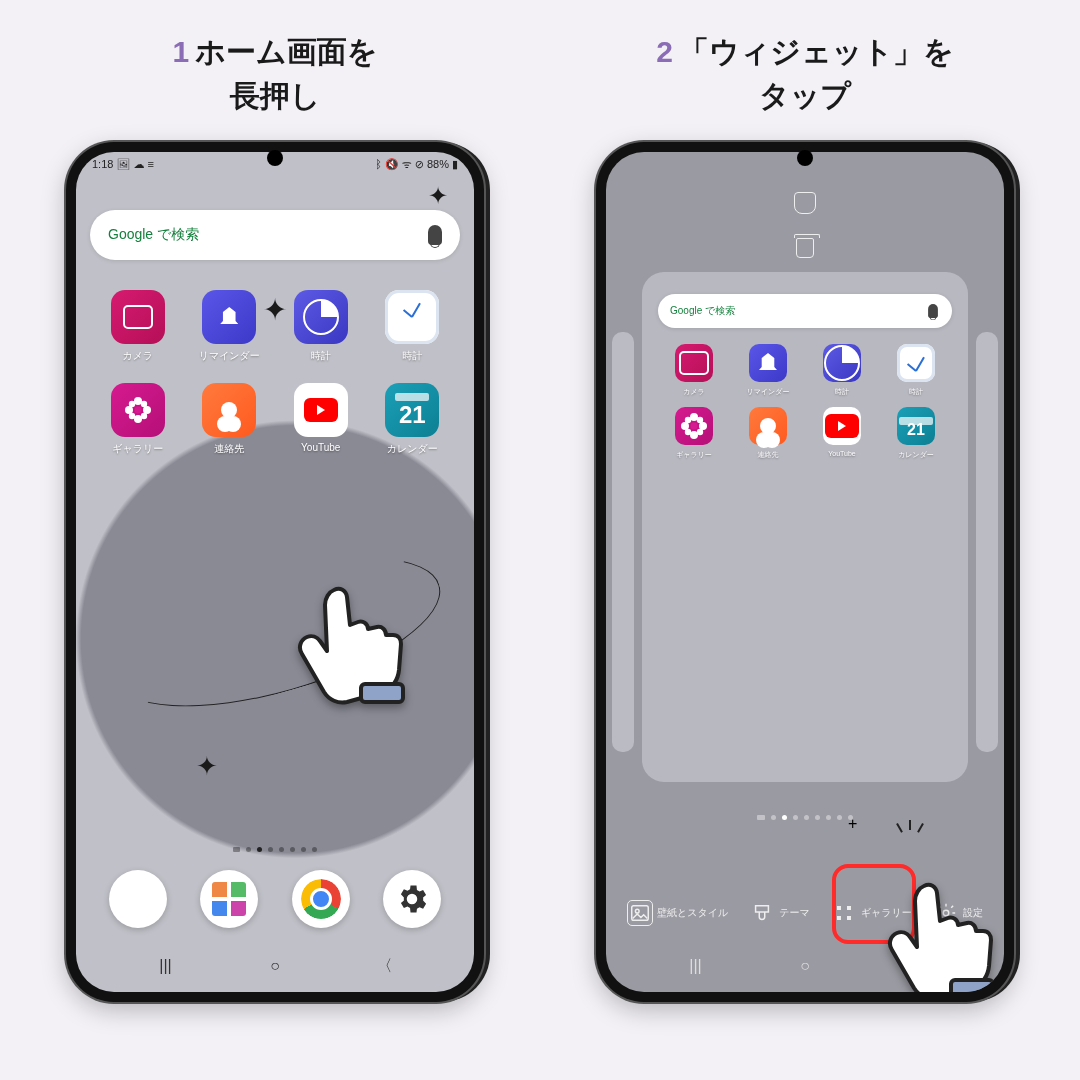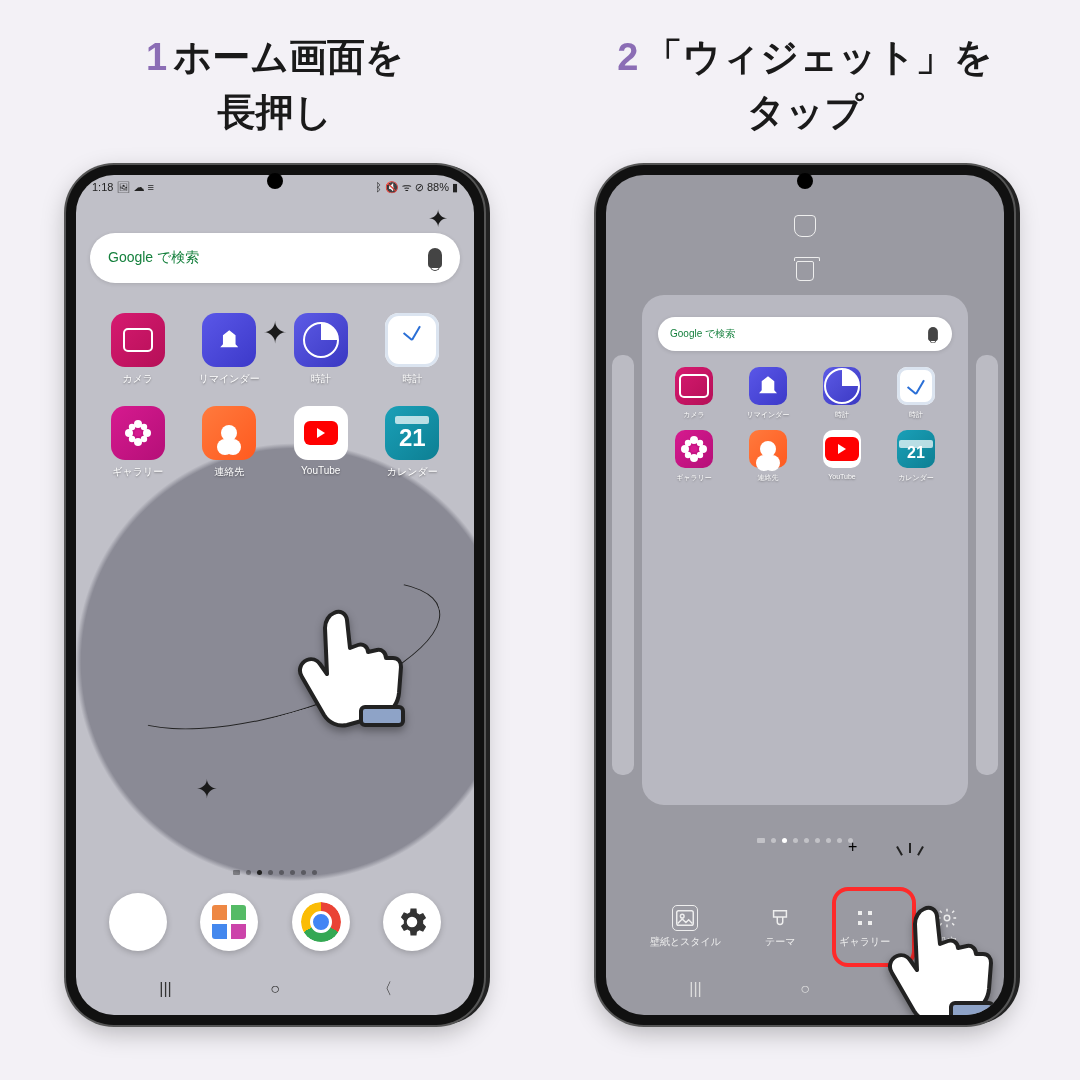--- a/index.html
+++ b/index.html
@@ -7,21 +7,21 @@
     width: 1080px;
     height: 1080px;
     background: #f3f1f6;
     font-family: -apple-system, BlinkMacSystemFont, "Hiragino Sans", sans-serif;
     display: flex;
     justify-content: center;
     gap: 60px;
     padding: 30px 40px 40px;
   }
   .panel { width: 470px; display: flex; flex-direction: column; align-items: center; }
-  .step-title { text-align: center; font-size: 38px; font-weight: 700; line-height: 1.45; margin-bottom: 25px; color: #1a1a1a; }
+  .step-title { text-align: center; font-size: 30px; font-weight: 700; line-height: 1.45; margin-bottom: 25px; color: #1a1a1a; }
   .step-num { color: #8b6db5; margin-right: 6px; }
   .phone {
     width: 418px;
     height: 860px;
     background: #111;
     border-radius: 48px;
     padding: 10px;
     position: relative;
     box-shadow: 0 0 0 2px #555, 6px 0 0 #222, 0 8px 24px rgba(0,0,0,.25);
   }
@@ -138,21 +138,21 @@
   .mini-page .apps { gap:10px 2px; padding: 6px 6px 0; }
   .mini-page .app .ico { width:38px; height:38px; border-radius:10px; font-size:16px; }
   .mini-page .app .lbl { font-size:7px; }
   .side-slice { position:absolute; width:22px; height:420px; top:180px; background:rgba(220,220,228,.5); border-radius:10px; }
   .side-slice.l { left:6px; } .side-slice.r { right:6px; }
   .edit-dots { position:absolute; bottom:172px; left:0; right:0; display:flex; justify-content:center; gap:6px; }
   .edit-dots span { width:5px; height:5px; background:rgba(255,255,255,.4); border-radius:50%; }
   .edit-dots span.on { background:#fff; }
   .edit-dots span.sq { border-radius:1px; width:8px; }
   .edit-menu { position:absolute; bottom:66px; left:0; right:0; display:flex; justify-content:space-evenly; color:#eee; font-size:10px; }
-  .edit-item { display:flex; flex-direction:column; align-items:center; gap:4px; }
+  .edit-item { display:flex; flex-direction:row; align-items:center; gap:4px; }
   .edit-item .eico { width:26px; height:26px; display:flex; align-items:center; justify-content:center; border:1.6px solid #eee; border-radius:5px; }
   .edit-item .eico.brush { border:none; }
   .edit-item .eico.grid4 { border:none; position:relative; }
   .edit-item .eico.grid4::before { content:""; width:20px; height:20px; background:
      radial-gradient(circle,#eee 35%,transparent 36%) 0 0/10px 10px; }
   .edit-item .eico.gear { border:none; }
   .edit-item .eico svg { width:22px; height:22px; stroke:#eee; fill:none; stroke-width:1.6; }
   .highlight-box { position:absolute; width:84px; height:80px; border:4px solid #ff2a2a; border-radius:16px; bottom:48px; left:226px; z-index:10; }
   .screen.edit .navbar .nv { color:#ddd; }
 </style>

